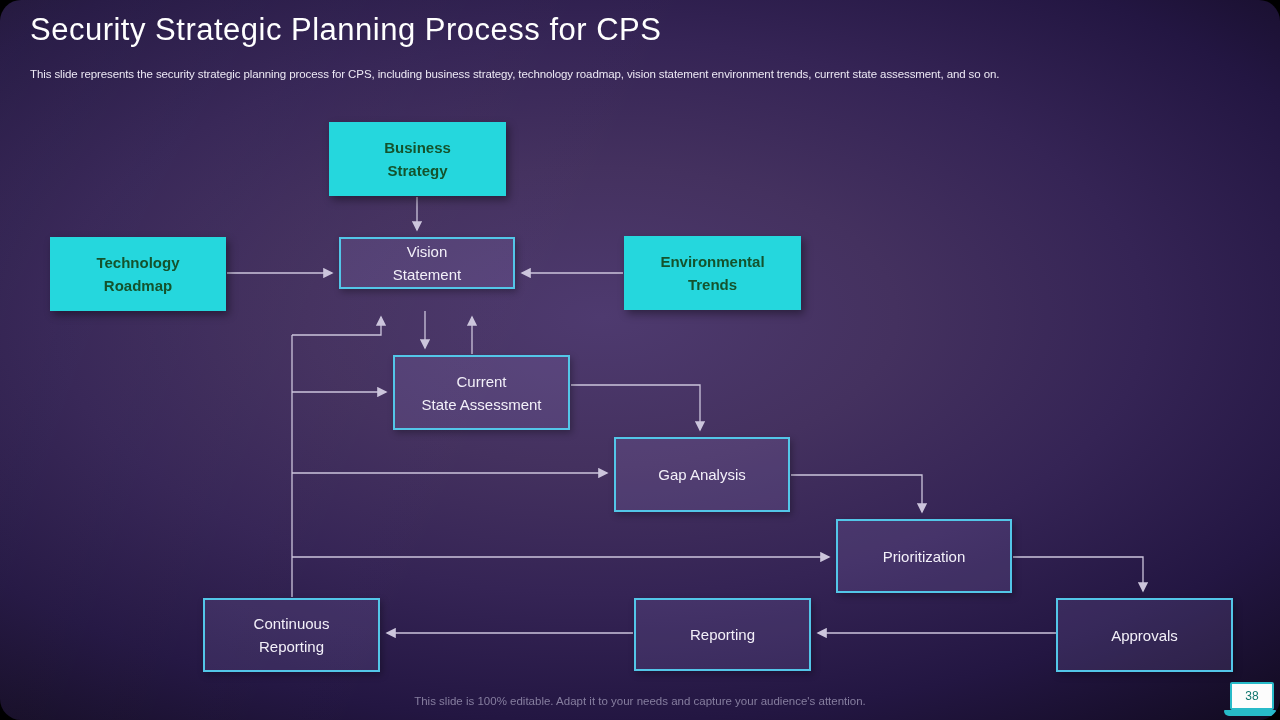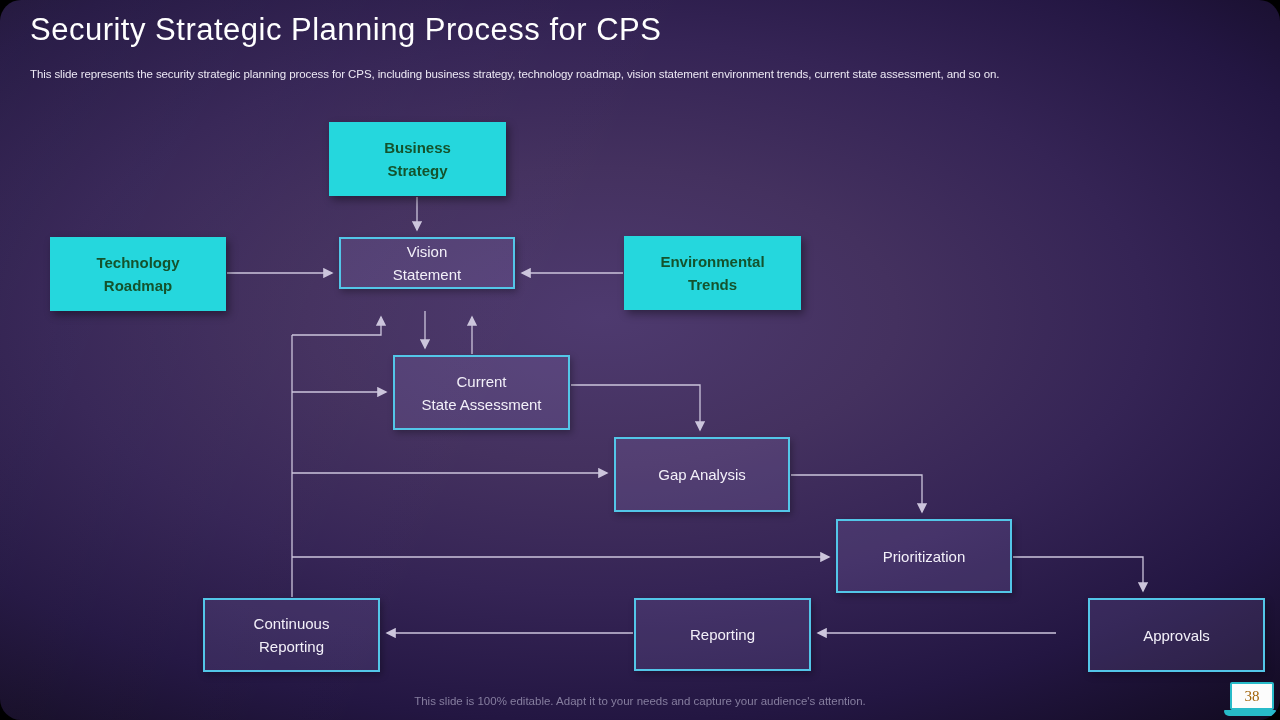--- a/index.html
+++ b/index.html
@@ -41,31 +41,31 @@
   
   #n-business-strategy{left:329px;top:122px;width:177px;height:74px;}
   #n-technology-roadmap{left:50px;top:237px;width:176px;height:74px;}
   #n-vision-statement{left:339px;top:237px;width:176px;height:52px;justify-content:center;}
   #n-environmental-trends{left:624px;top:236px;width:177px;height:74px;}
   #n-current-state-assessment{left:393px;top:355px;width:177px;height:75px;}
   #n-gap-analysis{left:614px;top:437px;width:176px;height:75px;}
   #n-prioritization{left:836px;top:519px;width:176px;height:74px;}
   #n-continuous-monitoring{left:203px;top:598px;width:177px;height:74px;}
   #n-reporting{left:634px;top:598px;width:177px;height:73px;}
-  #n-approvals{left:1056px;top:598px;width:177px;height:74px;margin-left:32px;}
+  #n-approvals{left:1056px;top:598px;width:177px;height:74px;}
   .footer-note{
     position:absolute;left:0;top:695px;width:1280px;margin:0;
     text-align:center;color:#867e9f;font-size:11.5px;
   }
   .page-badge{position:absolute;left:1224px;top:682px;width:56px;height:36px;}
   .page-badge .screen{
     position:absolute;left:6px;top:0;width:40px;height:24px;
     background:#fcfcfc;border:2px solid #27bac8;border-radius:2px;
     display:flex;align-items:center;justify-content:center;
-    color:#a16207;font-size:15px;font-family:Liberation Serif, serif;
+    color:#0f766e;font-size:12px;
   }
   .page-badge .base{
     position:absolute;left:0;top:28px;width:52px;height:6px;
     background:#27bac8;border-radius:1px 1px 5px 5px;
   }
 </style>
 </head>
 <body>
 
 <div class="slide">

